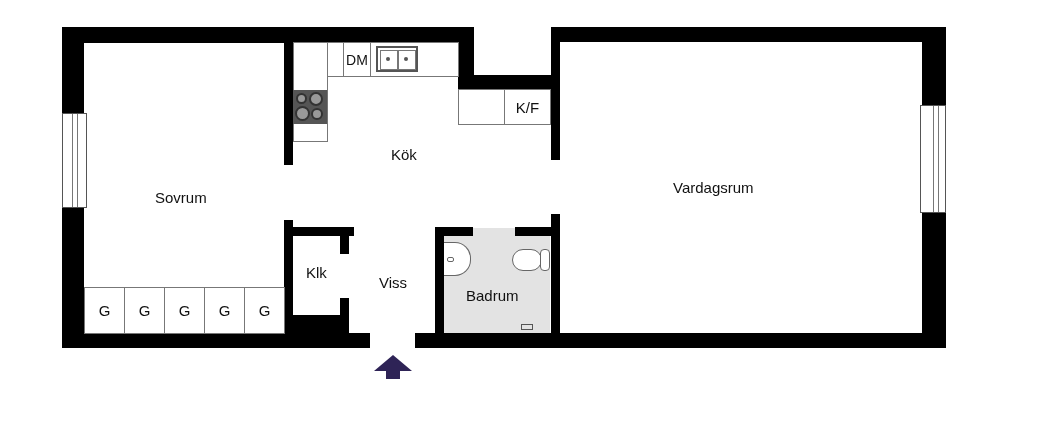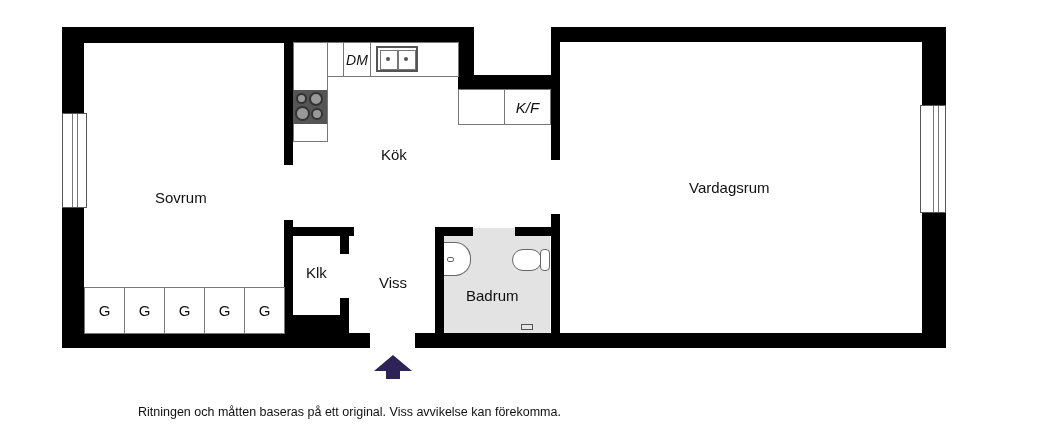--- a/index.html
+++ b/index.html
@@ -1,21 +1,21 @@
 <!DOCTYPE html>
 <html><head>
   <meta charset="utf-8">
   <style>
     html, body { margin:0; padding:0; background:#ffffff; }
     body { width:1037px; height:448px; position:relative; overflow:hidden;
            font-family:"Liberation Sans", sans-serif; color:#111; }
     .plan { position:absolute; left:0; top:0; width:1037px; height:448px; }
     .w { position:absolute; background:#000; }
     .room-label { position:absolute; font-size:15px; color:#111; white-space:nowrap; }
-    .counter { position:absolute; border:1px solid #777; background:#fff; box-sizing:border-box;font-style:italic; }
+    .counter { position:absolute; border:1px solid #777; background:#fff; box-sizing:border-box; }
     .wardrobe { position:absolute; border:1px solid #777; background:#fff; box-sizing:border-box;
                 display:flex; align-items:center; justify-content:center; font-size:15px; }
     .window { position:absolute; background:#fff; border:1px solid #555; box-sizing:border-box; }
     .window .pane { position:absolute; top:0; bottom:0; border-left:1px solid #777; border-right:1px solid #777; }
     .bath-floor { position:absolute; background:#e3e3e3; }
     .stove { position:absolute; background:#555; }
     .burner { position:absolute; border-radius:50%; background:#999; border:2px solid #333; box-sizing:border-box; }
     .caption { position:absolute; font-size:12.5px; color:#111; white-space:nowrap; }
     .arrow { position:absolute; }
   </style>
@@ -105,24 +105,23 @@
   <div style="position:absolute;left:444px;top:242px;width:26px;height:32px;border:1px solid #666;border-left:none;border-radius:0 16px 16px 0;background:#fff;">
     <div style="position:absolute;left:3px;top:14px;width:5px;height:3px;border:1px solid #666;border-radius:2px;"></div>
   </div>
   <div style="position:absolute;left:512px;top:249px;width:38px;height:22px;">
     <div style="position:absolute;left:0;top:0;width:30px;height:22px;border:1px solid #666;border-radius:11px;background:#fff;box-sizing:border-box;"></div>
     <div style="position:absolute;left:28px;top:0;width:10px;height:22px;border:1px solid #666;border-radius:4px;background:#fff;box-sizing:border-box;"></div>
   </div>
   <div style="position:absolute;left:521px;top:324px;width:12px;height:6px;border:1px solid #555;box-sizing:border-box;"></div>
 
   <div class="room-label" style="left:155px;top:189px;">Sovrum</div>
-  <div class="room-label" style="left:381px;top:146px;text-align:center;">Kök</div>
-  <div class="room-label" style="left:673px;top:179px;margin-left:16px;">Vardagsrum</div>
+  <div class="room-label" style="left:391px;top:146px;text-align:center;">Kök</div>
+  <div class="room-label" style="left:673px;top:179px;">Vardagsrum</div>
   <div class="room-label" style="left:306px;top:264px;">Klk</div>
   <div class="room-label" style="left:379px;top:274px;">Viss</div>
   <div class="room-label" style="left:466px;top:287px;">Badrum</div>
 
   <svg class="arrow" style="left:373px;top:355px;" width="40" height="24" viewBox="0 0 40 24">
     <polygon points="20,0 39,16 27,16 27,24 13,24 13,16 1,16" fill="#2e2356"></polygon>
   </svg>
 
-  <div class="caption" style="left:138px;top:405px;">Ritningen och måtten baseras på ett original. Viss avvikelse kan förekomma.</div>
 </div>
 
 </body></html>

